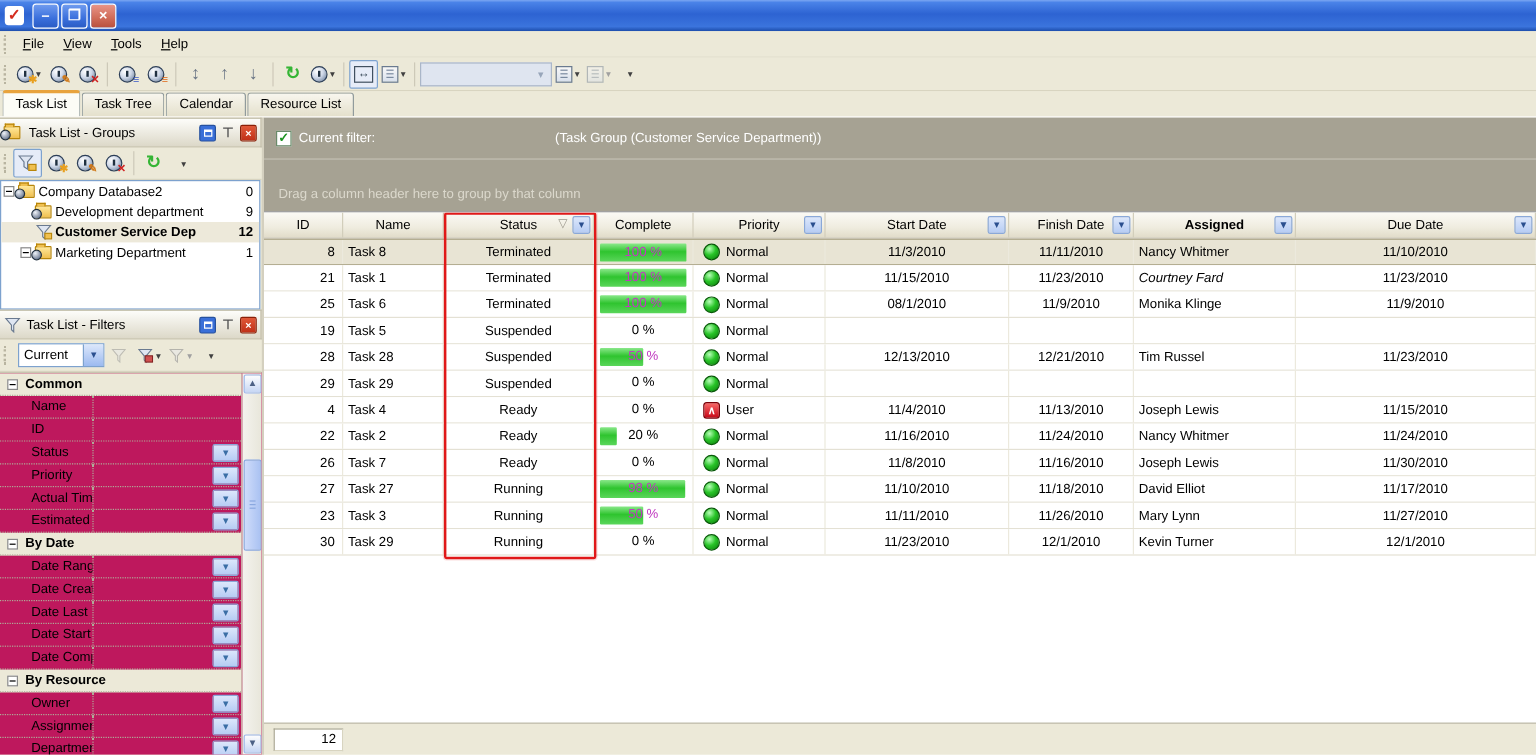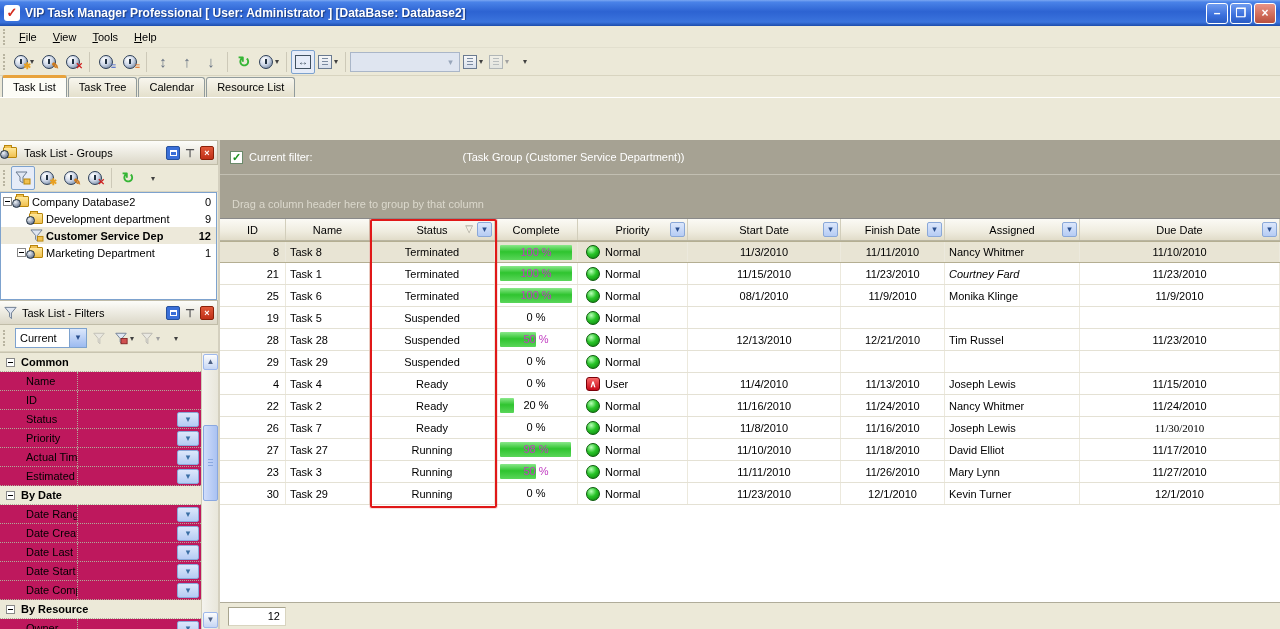--- a/index.html
+++ b/index.html
@@ -45,21 +45,21 @@
   .cols-ico { width:14px; height:14px; border:1px solid #6a7a90; background:linear-gradient(#f8f8f8,#d8e0ec); position:relative; }
   .cols-ico:after{ content:""; position:absolute; left:3px; top:2px; right:3px; height:1px; box-shadow:0 3px 0 #7a8aa0, 0 6px 0 #7a8aa0; background:#7a8aa0; }
 
   
   .tabbar { height:22px; flex:0 0 22px; background:#ece9d8; display:flex; align-items:flex-end; padding-left:2px; border-bottom:1px solid #fff; }
   .tab { padding:3px 10px 3px 10px; margin-right:1px; border:1px solid #919b9c; border-bottom:none;
     border-radius:3px 3px 0 0; background:linear-gradient(#f8f6ee,#e4e0cc); height:20px; }
   .tab.active { background:#fcfcf6; border-top:3px solid #e8a33d; height:22px; font-weight:normal; }
 
   
-  .main { flex:1; display:flex; min-height:0;margin-top:42px; }
+  .main { flex:1; display:flex; min-height:0; }
 
   
   .sidebar { width:220px; flex:0 0 220px; background:#ece9d8; border-right:2px solid #d4d0bf; display:flex; flex-direction:column; }
   .panel-header { height:25px; display:flex; align-items:center; padding:0 3px;
     background:linear-gradient(#fdfdfa,#dcd8c8); border:1px solid #c0bca8; border-left:none; }
   .panel-title { margin-left:4px; flex:1; }
   .ph-btn { width:14px; height:14px; margin-left:3px; border-radius:2px; font-size:9px; line-height:13px; text-align:center; font-weight:bold; }
   .ph-restore { background:#3a6fd8; color:#fff; border:1px solid #26519e; }
   .ph-restore i { display:inline-block; width:7px; height:6px; border:1px solid #fff; border-top:2px solid #fff; }
   .ph-pin { color:#555; border:1px solid transparent; font-size:11px; }
@@ -131,21 +131,20 @@
   .count-box { width:58px; height:19px; margin-left:8px; background:#fff; border:1px solid #a8a48e; border-right-color:#d8d4c0; border-bottom-color:#d8d4c0;
     display:flex; align-items:center; justify-content:flex-end; padding-right:5px; }
 </style>
 </head>
 <body>
 
 <div class="window">
 
   <div class="titlebar">
     <div class="app-icon">✓</div>
-    <div class="title-text">VIP Task Manager Professional [ User: Administrator ] [DataBase: Database2]</div>
     <div class="winbtn">–</div>
     <div class="winbtn">❐</div>
     <div class="winbtn close">×</div>
   </div>
 
   <div class="menubar" id="menubar">
     <div class="grip"></div>
   <div class="menu-item"><u>F</u>ile</div>
       <div class="menu-item"><u>V</u>iew</div>
       <div class="menu-item"><u>T</u>ools</div>
@@ -489,21 +488,21 @@
               <span class="hdd">▾</span>
             </div>
             <div class="th" style="width: 153px; flex: 0 0 153px;">
               <span class="th-label">Start Date</span>
               <span class="hdd">▾</span>
             </div>
             <div class="th" style="width: 104px; flex: 0 0 104px;">
               <span class="th-label">Finish Date</span>
               <span class="hdd">▾</span>
             </div>
-            <div class="th" style="width: 135px; flex: 0 0 135px;">
+            <div class="th" style="width: 135px; flex: 0 0 135px; font-weight: bold;">
               <span class="th-label">Assigned</span>
               <span class="hdd">▾</span>
             </div>
             <div class="th" style="flex: 1 1 0%;">
               <span class="th-label">Due Date</span>
               <span class="hdd">▾</span>
             </div>
           </div>
         <div class="tbody" id="tbody">
             <div class="tr selected">
@@ -664,21 +663,21 @@
                   <span class="plabel">0 %</span>
                 </span>
               </div>
               <div class="td l" style="width: 110px; flex: 0 0 110px;">
                 <span class="prio-ico"></span>
                 <span>Normal</span>
               </div>
               <div class="td c" style="width: 153px; flex: 0 0 153px;">11/8/2010</div>
               <div class="td c" style="width: 104px; flex: 0 0 104px;">11/16/2010</div>
               <div class="td l" style="width: 135px; flex: 0 0 135px;">Joseph Lewis</div>
-              <div class="td c" style="flex: 1 1 0%; font-family: Liberation Serif, serif;">11/30/2010</div>
+              <div class="td c" style="flex: 1 1 0%;">11/30/2010</div>
             </div>
             <div class="tr">
               <div class="td r" style="width: 66px; flex: 0 0 66px;">27</div>
               <div class="td l" style="width: 84px; flex: 0 0 84px;">Task 27</div>
               <div class="td c" style="width: 125px; flex: 0 0 125px;">Running</div>
               <div class="td c" style="width: 83px; flex: 0 0 83px;">
                 <span class="pwrap">
                   <span class="pbar" style="width: 98%;"></span>
                   <span class="plabel mag">98 %</span>
                 </span>

